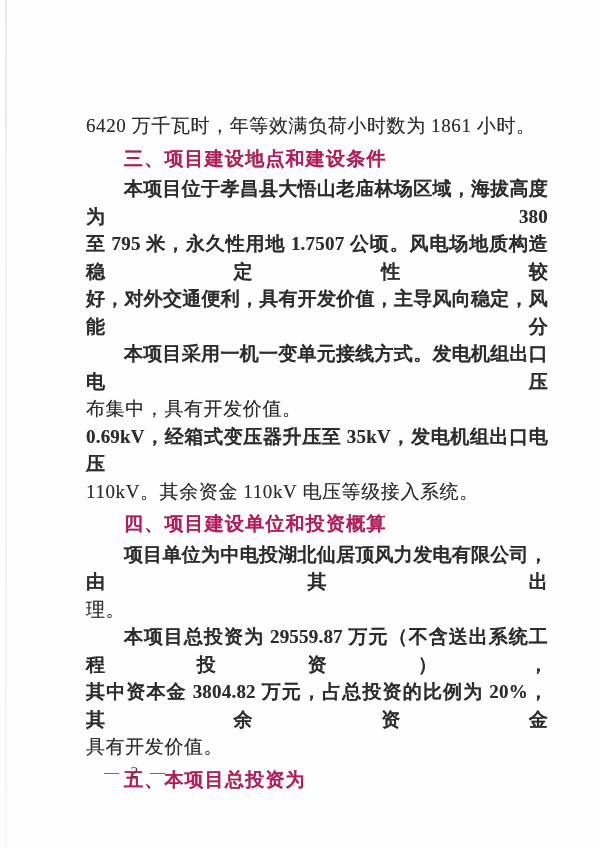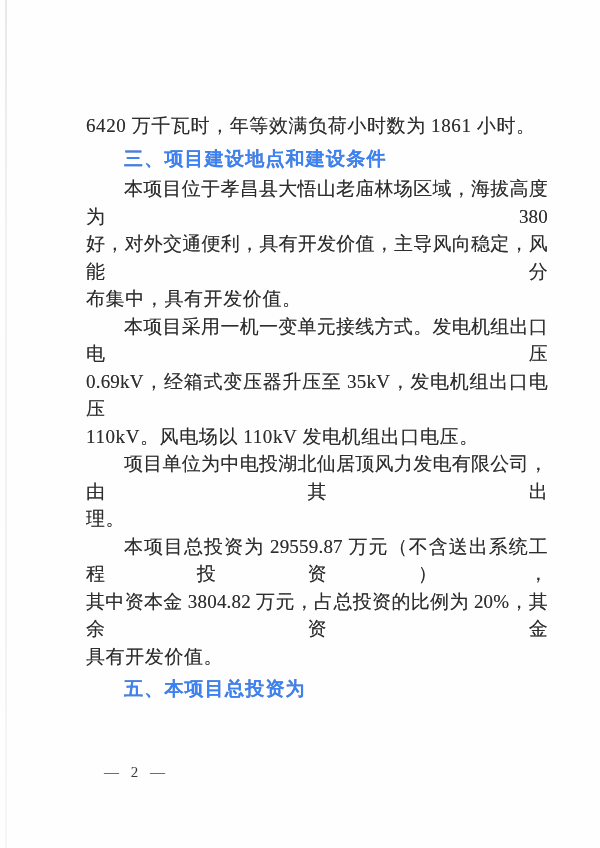--- a/index.html
+++ b/index.html
@@ -43,30 +43,31 @@
     font-size: 19px;
     letter-spacing: 0.6px;
     white-space: nowrap;
     text-shadow: 0 0 0.5px rgba(60,60,60,0.55);
   }
   .line.just {
     white-space: normal;
     text-align: justify;
     text-align-last: justify;
     letter-spacing: 0.2px;
+    font-weight: bold;
   }
   .line.indent {
     text-indent: 2em;
   }
   .line.heading {
     font-family: "Liberation Sans", "DejaVu Sans", sans-serif;
     font-weight: 700;
     font-size: 19px;
     letter-spacing: 1.2px;
-    color: #3b82f6;
+    color: #be185d;
     text-indent: 2em;
     margin: 5px 0 3px 0;
   }
   .footer {
     position: absolute;
     left: 104px;
     top: 764px;
     font-size: 15px;
     letter-spacing: 1px;
     word-spacing: 6px;
@@ -77,25 +78,27 @@
 </head>
 <body>
 
 <div class="page">
   <div class="scan-edge"></div>
 
   <div class="content">
     <div class="line">6420 万千瓦时，年等效满负荷小时数为 1861 小时。</div>
     <div class="line heading">三、项目建设地点和建设条件</div>
     <div class="line just indent">本项目位于孝昌县大悟山老庙林场区域，海拔高度为 380</div>
+    <div class="line just">至 795 米，永久性用地 1.7507 公顷。风电场地质构造稳定性较</div>
     <div class="line just">好，对外交通便利，具有开发价值，主导风向稳定，风能分</div>
+    <div class="line just indent">本项目采用一机一变单元接线方式。发电机组出口电压</div>
     <div class="line">布集中，具有开发价值。</div>
-    <div class="line just indent">本项目采用一机一变单元接线方式。发电机组出口电压</div>
     <div class="line just">0.69kV，经箱式变压器升压至 35kV，发电机组出口电压</div>
-    <div class="line">110kV。风电场以 110kV 发电机组出口电压。</div>
+    <div class="line">110kV。其余资金 110kV 电压等级接入系统。</div>
+    <div class="line heading">四、项目建设单位和投资概算</div>
     <div class="line just indent">项目单位为中电投湖北仙居顶风力发电有限公司，由其出</div>
     <div class="line">理。</div>
     <div class="line just indent">本项目总投资为 29559.87 万元（不含送出系统工程投资），</div>
     <div class="line just">其中资本金 3804.82 万元，占总投资的比例为 20%，其余资金</div>
     <div class="line">具有开发价值。</div>
     <div class="line heading">五、本项目总投资为</div>
 
   </div>
 
   <div class="footer">— 2 —</div>

